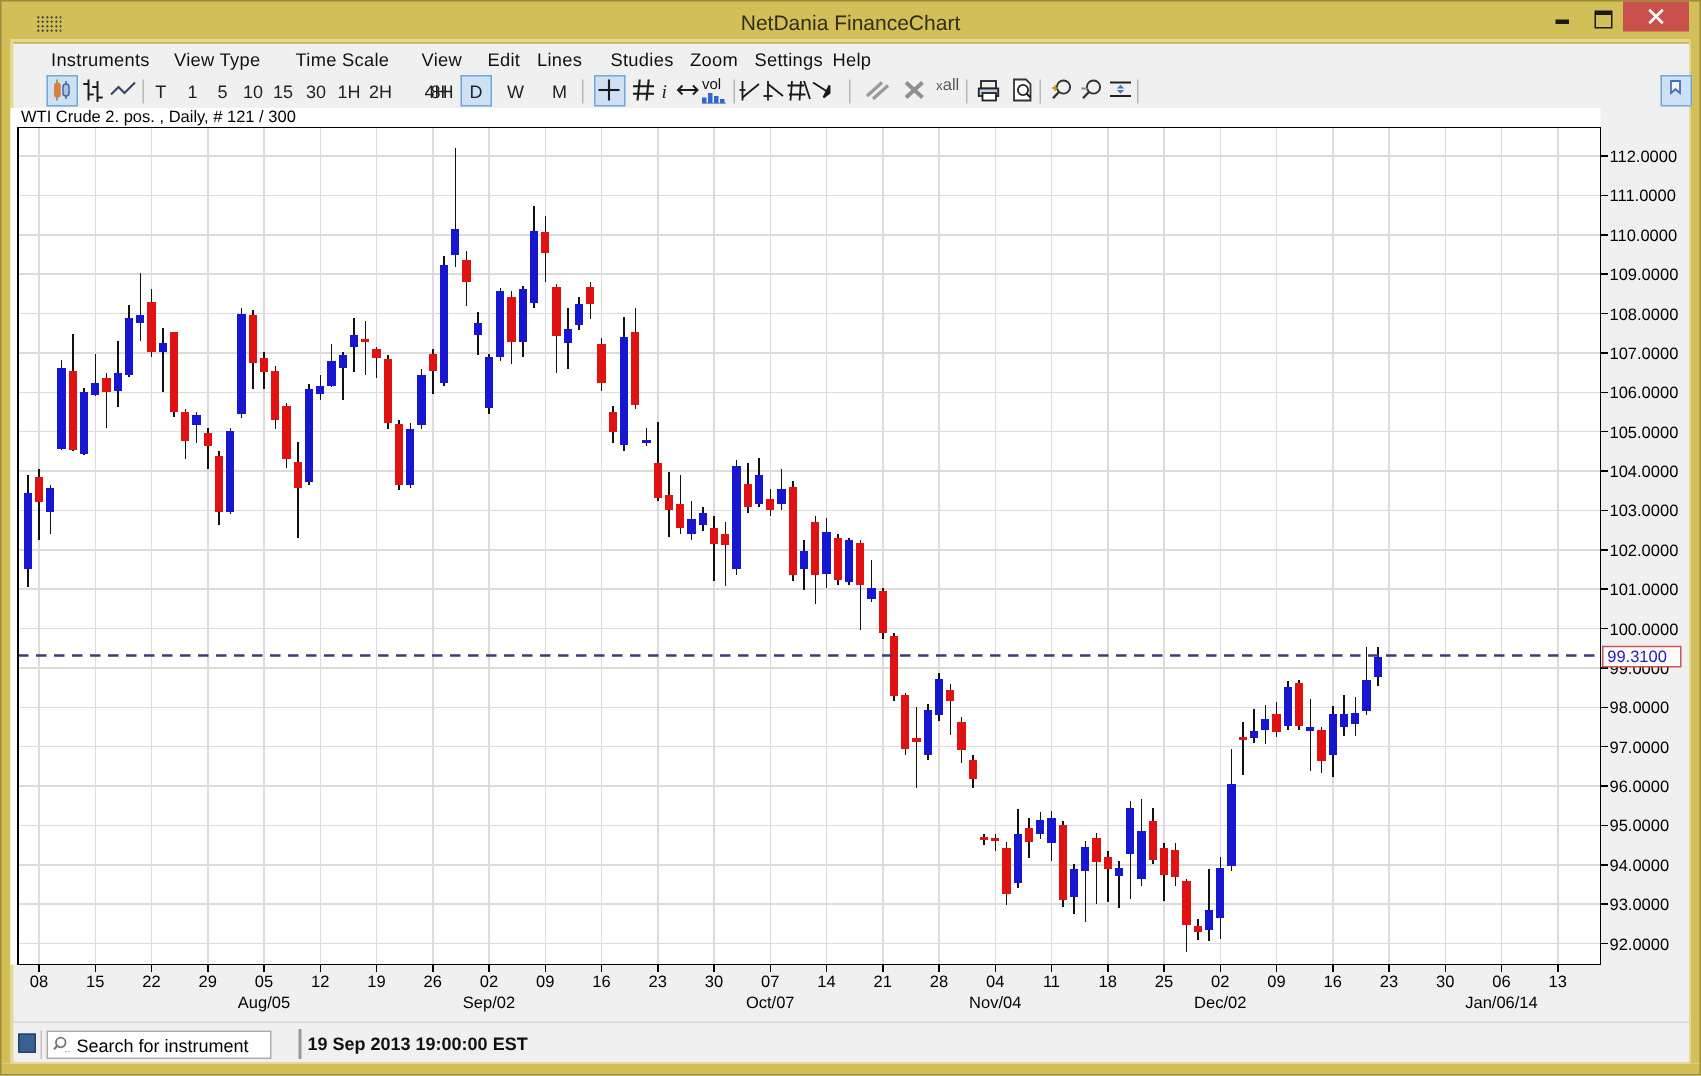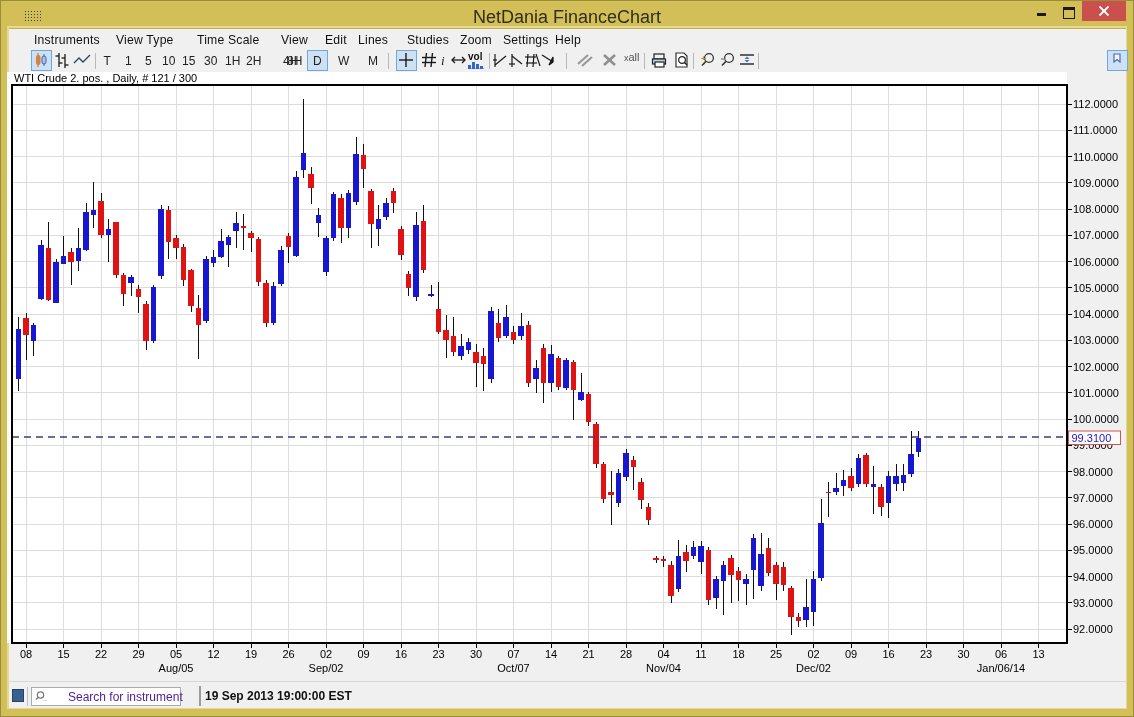--- a/index.html
+++ b/index.html
@@ -15,21 +15,21 @@
 <div class="abs gold" style="left:1127px;top:28px;width:7px;height:681px"></div>
 <div class="abs gold" style="left:0;top:709px;width:1134px;height:8px"></div>
 <div class="abs" style="left:0;top:0;width:1134px;height:717px;box-sizing:border-box;border:1px solid #9b8c3a"></div>
 
 <div class="abs" style="left:7px;top:26px;width:1120px;height:2px;background:#e4d892"></div>
 <div class="abs" style="left:7px;top:28px;width:1.5px;height:681px;background:#e4d892"></div>
 <div class="abs" style="left:1125.5px;top:28px;width:1.5px;height:681px;background:#e4d892"></div>
 <div class="abs" style="left:7px;top:707.5px;width:1120px;height:1.5px;background:#e4d892"></div>
 
 <div class="abs" style="left:24px;top:10px;width:17px;height:12px;background-image:radial-gradient(#3c3c3c 38%,transparent 40%);background-size:3px 3px"></div>
-<div class="abs" style="left:0;top:6.5px;width:1134px;text-align:center;font-size:18px;color:#322e1c">NetDania FinanceChart</div>
+<div class="abs" style="left:0;top:6.5px;width:1134px;text-align:center;font-size:14px;color:#322e1c">NetDania FinanceChart</div>
 <div class="abs" style="left:1037px;top:12.5px;width:9px;height:3px;background:#1a1a1a"></div>
 <div class="abs" style="left:1063px;top:7px;width:10px;height:8px;border:1.5px solid #1a1a1a;border-top-width:3px"></div>
 <div class="abs" style="left:1082px;top:1px;width:44px;height:20px;background:#c9504c"></div>
 <svg class="abs" style="left:1098px;top:5px" width="12" height="12">
     <g stroke="#fff" stroke-width="1.8">
       <line x1="1.5" y1="1.5" x2="10.5" y2="10.5"></line>
       <line x1="10.5" y1="1.5" x2="1.5" y2="10.5"></line>
     </g>
   </svg>
 
@@ -96,21 +96,21 @@
     </g>
   </svg>
 <div class="abs tb" style="left:441px;top:53px;font-family:'Liberation Serif',serif;font-style:italic;font-size:13px">i</div>
 <svg class="abs" style="left:450px;top:53px" width="17" height="14">
     <g stroke="#1a1a1a" stroke-width="1.3">
       <line x1="2" y1="7" x2="15" y2="7"></line>
       <path d="M5 4 L2 7 L5 10" fill="none"></path>
       <path d="M12 4 L15 7 L12 10" fill="none"></path>
     </g>
   </svg>
-<div class="abs" style="left:468px;top:51px;font-size:10px;color:#111;font-weight:bold">vol</div>
+<div class="abs" style="left:468px;top:51px;font-size:10px;color:#111;font-weight:normal">vol</div>
 <svg class="abs" style="left:468px;top:61px" width="16" height="8">
     <g fill="#3366cc">
       <rect x="0" y="4" width="3" height="4"></rect>
       <rect x="4" y="1" width="3" height="7"></rect>
       <rect x="8" y="3" width="3" height="5"></rect>
       <rect x="12" y="5" width="3" height="3"></rect>
     </g>
     <line x1="0" y1="8" x2="16" y2="8" stroke="#3366cc"></line>
   </svg>
 <div class="abs sep" style="left:489px"></div>
@@ -613,15 +613,15 @@
 
 <div class="abs" style="left:7px;top:681px;width:1120px;height:1px;background:#d8d8d8"></div>
 <div class="abs" style="left:12px;top:689px;width:12px;height:13px;background:#39618f;border:1px solid #26426b;box-sizing:border-box"></div>
 <div class="abs" style="left:26.5px;top:687px;width:1px;height:19px;background:#c0c0c0"></div>
 <div class="abs" style="left:30.5px;top:687px;width:148px;height:17px;background:#fff;border:1px solid #ababab"></div>
 <svg class="abs" style="left:35px;top:690px" width="14" height="12">
     <circle cx="5.5" cy="5" r="3.2" fill="none" stroke="#777" stroke-width="1.2"></circle>
     <line x1="3" y1="7.5" x2="1" y2="9.5" stroke="#777" stroke-width="1.4"></line>
     <text x="8" y="11" font-size="7" fill="#777">..</text>
   </svg>
-<div class="abs" style="left:68px;top:690px;font-size:12px;color:#4c1d95">Search for instrument</div>
+<div class="abs" style="left:51px;top:690px;font-size:12px;color:#000000">Search for instrument</div>
 <div class="abs" style="left:199px;top:686px;width:2px;height:20px;background:#9a9a9a"></div>
 <div class="abs" style="left:205px;top:689px;font-size:12px;font-weight:bold;color:#111">19 Sep 2013 19:00:00 EST</div>
 
 </body></html>

